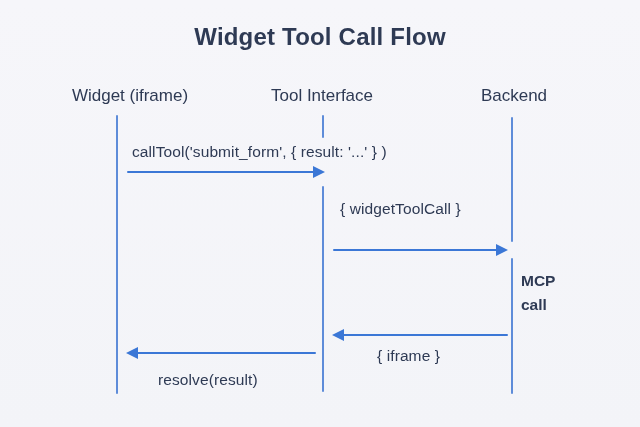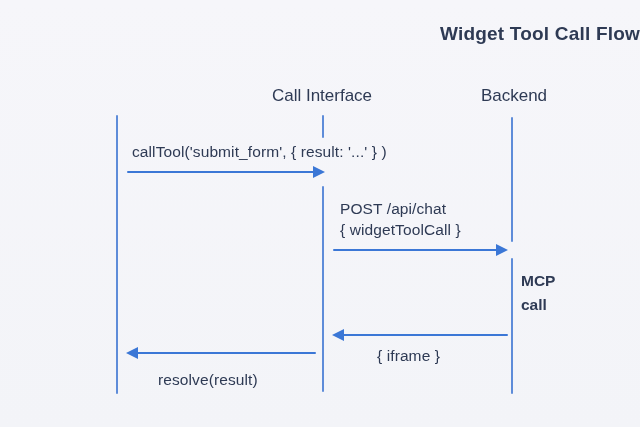--- a/index.html
+++ b/index.html
@@ -6,21 +6,21 @@
   body {
     width: 640px; height: 427px; overflow: hidden;
     background: var(--bg, #f5f6f9);
     font-family: "Liberation Sans", "DejaVu Sans", sans-serif;
     color: var(--text, #2e3a54);
   }
   .stage { position: relative; width: 640px; height: 427px; background: linear-gradient(180deg, #f6f6fa 0%, #f3f4f8 100%); }
 
   .title {
     position: absolute; top: 23px; left: 0; width: 100%;
-    text-align: right; font-size: 19px; font-weight: 600;
+    text-align: center; font-size: 24px; font-weight: 600;
     letter-spacing: 0.2px; color: var(--text, #2e3a54);
   }
 
   .actor-label {
     position: absolute; top: 86px; transform: translateX(-50%);
     font-size: 17px; white-space: nowrap; color: var(--text, #2e3a54);
   }
 
   .lifeline {
     position: absolute; width: 2px;
@@ -55,37 +55,37 @@
   .note-label { position: absolute; font-size: 15.5px; color: var(--text, #2e3a54); }
   .note-label div { line-height: 24px; font-weight: bold; }
 </style>
 </head>
 <body>
 
 <div class="stage">
 
   <div class="title">Widget Tool Call Flow</div>
 
-  <div class="actor-label" style="left:322px">Call Interface</div>
+  <div class="actor-label" style="left:130px">Widget (iframe)</div>
+  <div class="actor-label" style="left:322px">Tool Interface</div>
   <div class="actor-label" style="left:514px">Backend</div>
 
   <div class="lifeline" style="left:116px; top:115px; height:279px"></div>
   <div class="lifeline" style="left:322px; top:115px; height:23px"></div>
   <div class="lifeline" style="left:322px; top:186px; height:206px"></div>
   <div class="lifeline" style="left:511px; top:117px; height:125px"></div>
   <div class="lifeline" style="left:511px; top:258px; height:136px"></div>
 
   <div class="msg-label" style="left:132px; top:143px">callTool('submit_form', { result: '...' } )</div>
   <div class="arrow right" style="left:127px; top:166px; width:198px">
     <div class="shaft"></div>
     <div class="head"></div>
   </div>
 
   <div class="msg-label two-line" style="left:340px; top:198px">
-    <div>POST /api/chat</div>
     <div>{ widgetToolCall }</div>
   </div>
   <div class="arrow right" style="left:333px; top:244px; width:175px">
     <div class="shaft"></div>
     <div class="head"></div>
   </div>
 
   <div class="note-label" style="left:521px; top:269px">
     <div>MCP</div>
     <div>call</div>

